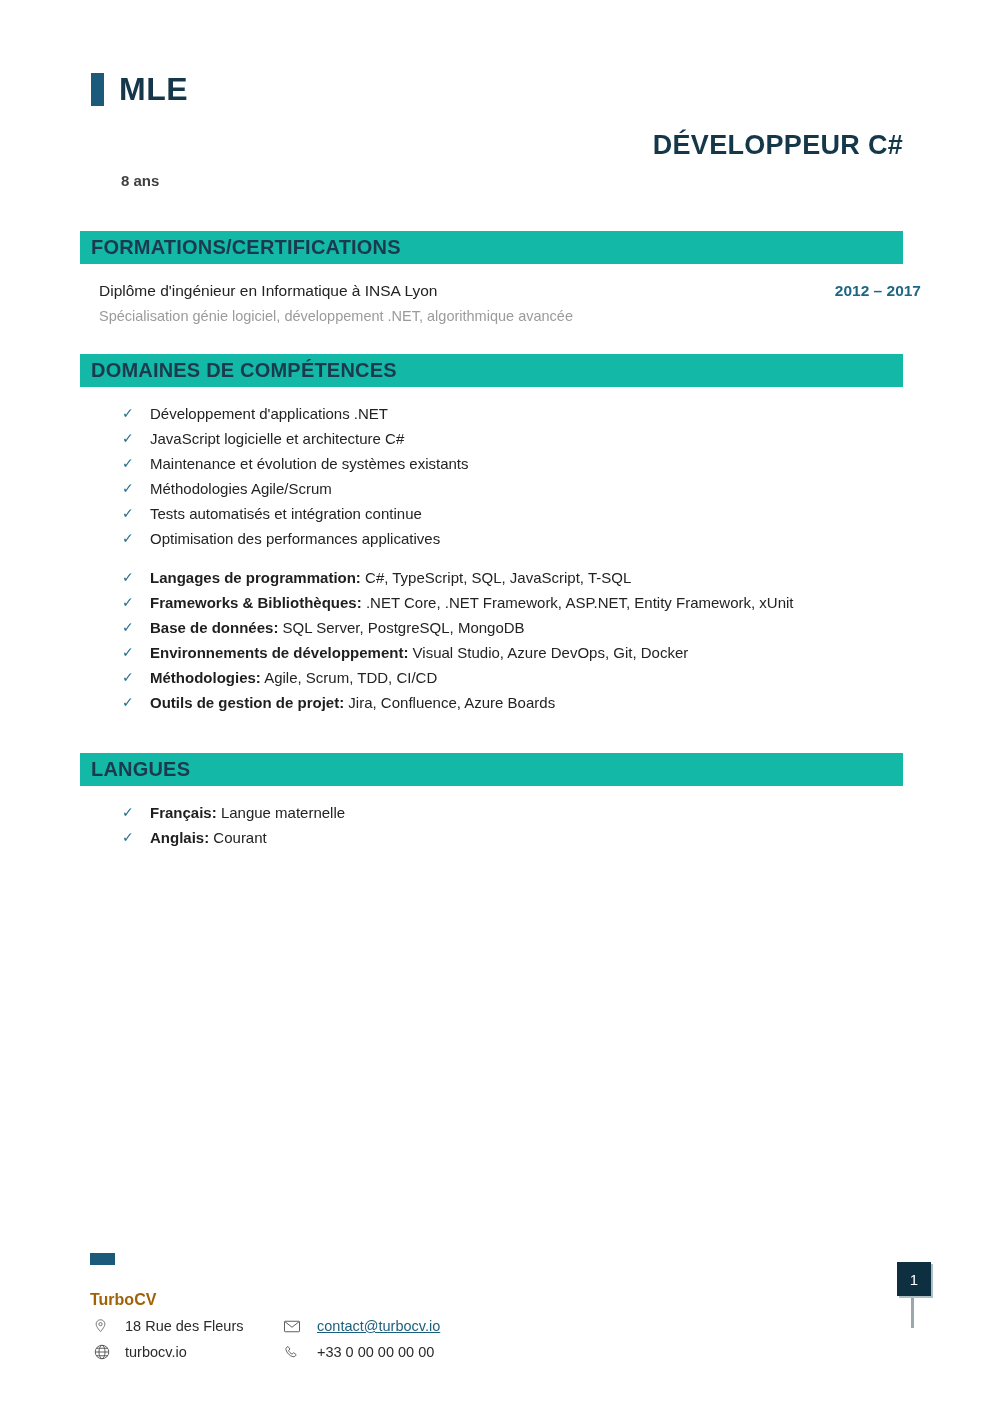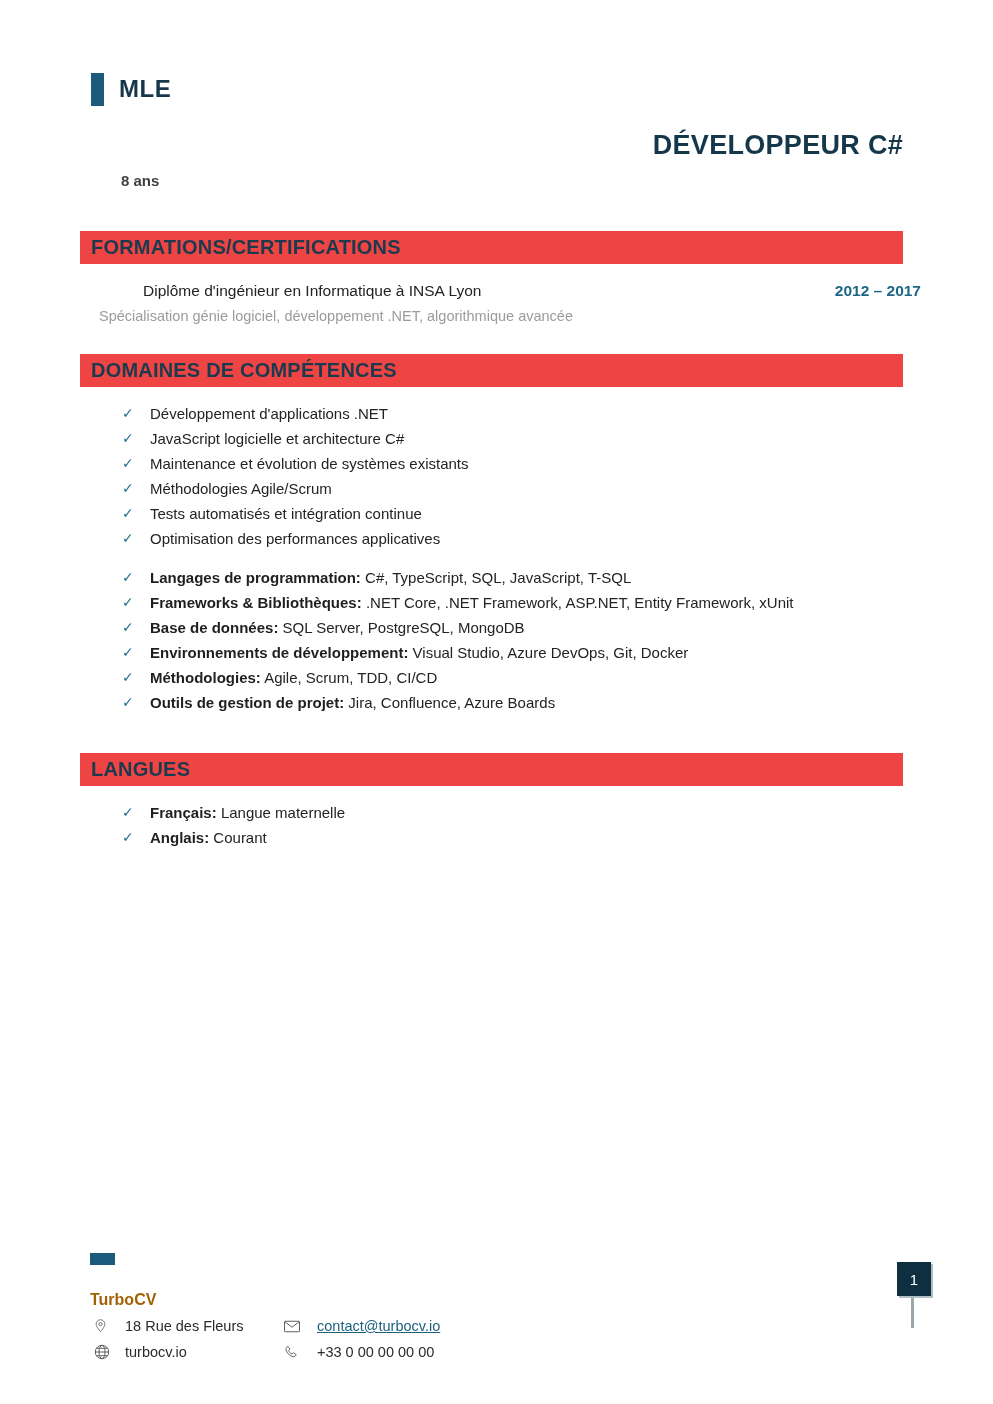--- a/index.html
+++ b/index.html
@@ -7,38 +7,38 @@
     width:993px; height:1404px; position:relative; background:#ffffff;
     font-family:"Liberation Sans", "DejaVu Sans", sans-serif;
     color:#232323; overflow:hidden;
   }
   .content { position:absolute; left:80px; top:0; width:823px; }
 
   
   .header { margin-left:11px; margin-top:72px; }
   .name-row { display:flex; align-items:center; gap:15px; height:34px; }
   .accent-bar { width:13px; height:33px; background:#1b5a7a; }
-  .name { font-size:24px; font-weight:bold; color:#16374b; letter-spacing:.5px; }
+  .name { font-size:32px; font-weight:bold; color:#16374b; letter-spacing:.5px; }
   .job-title { margin-top:24px; margin-left:29px; font-size:27px; font-weight:bold;
                color:#14374a; letter-spacing:.3px; line-height:31px;text-align:right; }
   .experience { margin-top:11px; margin-left:30px; font-size:15px; font-weight:600;
                 color:#3f3f3f; line-height:18px; }
 
   
-  .section-header { height:33px; background:#ef4444; display:flex; align-items:center;
+  .section-header { height:33px; background:#14b8a6; display:flex; align-items:center;
                     padding-left:11px; box-sizing:border-box;
                     font-size:20px; font-weight:bold; color:#1b3a4d; letter-spacing:.2px; }
   .mt-s1 { margin-top:41px; }
   .mt-s2 { margin-top:29px; }
   .mt-s3 { margin-top:38px; }
   .mt-s4 { margin-top:38px; }
 
   .edu { padding-left:19px; margin-top:17px; }
   .edu-row { display:flex; justify-content:space-between; align-items:baseline; margin-right:-18px; }
-  .edu-title { font-size:15.5px; color:#232323; line-height:19px;margin-left:44px; }
+  .edu-title { font-size:15.5px; color:#232323; line-height:19px; }
   .edu-dates { font-size:15.5px; font-weight:bold; color:#1d6786; white-space:nowrap; }
   .edu-details { margin-top:8px; font-size:14.5px; color:#9b9b9b; line-height:17px; }
 
   ul.checklist { list-style:none; margin:14px 0 0 0; padding:0; }
   ul.checklist li { display:flex; align-items:flex-start; padding-left:42px;
                     line-height:25px; font-size:15px; color:#232323; white-space:nowrap; }
   .check { color:#27708e; width:28px; flex:none; font-size:14px; }
   .li-label { font-weight:bold; color:#1f1f1f; }
 
   

